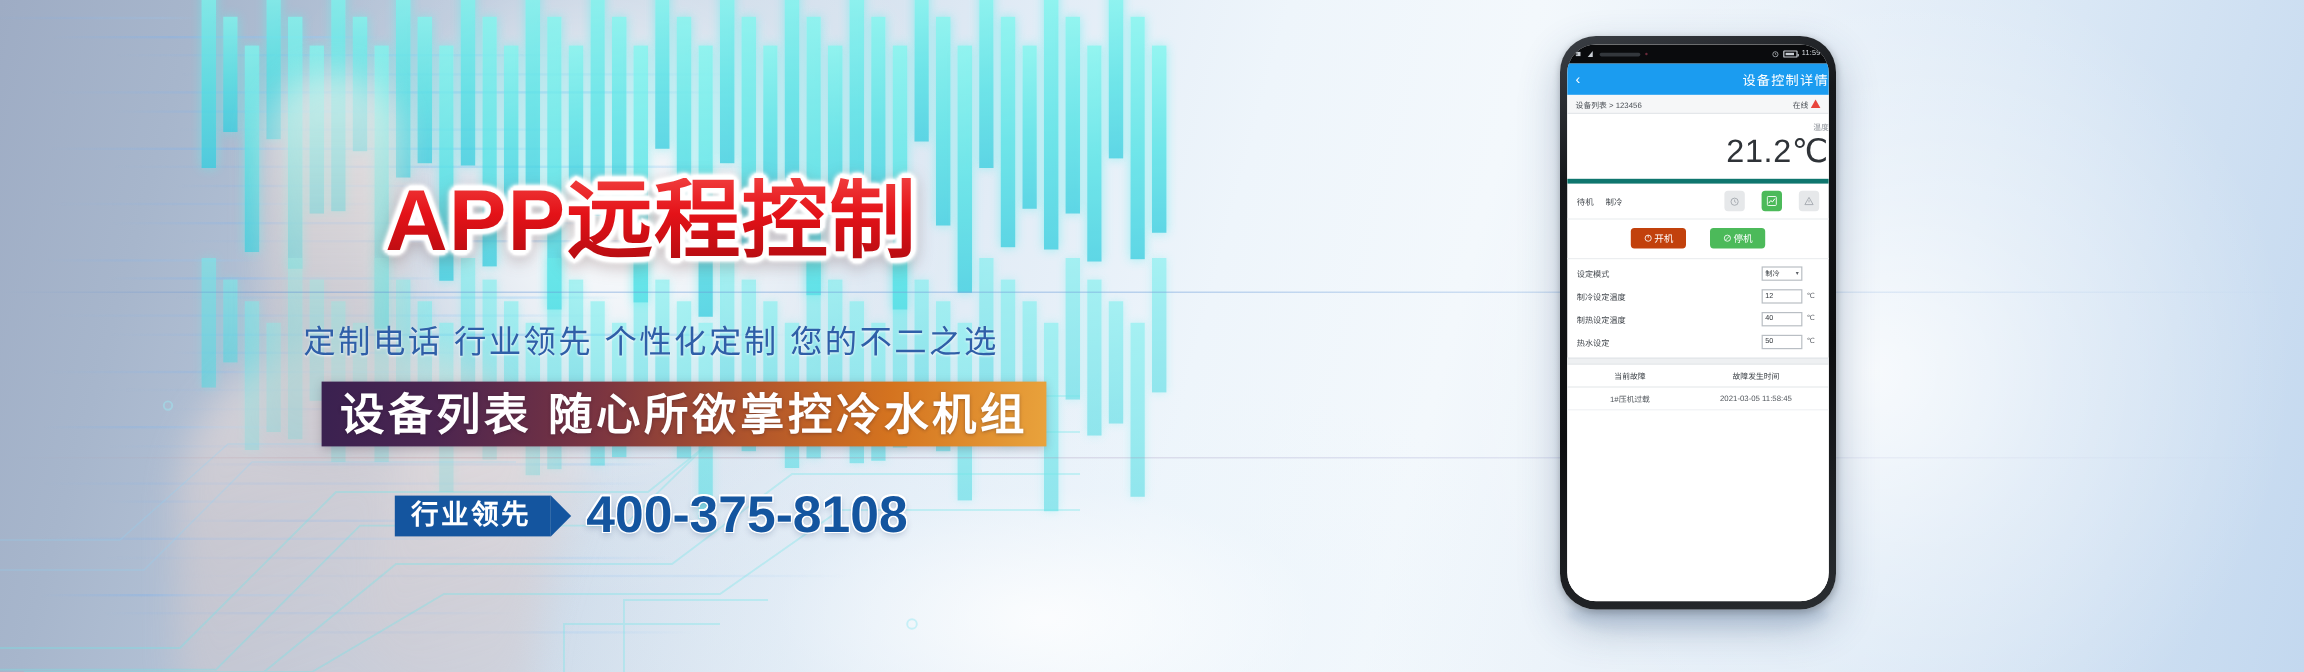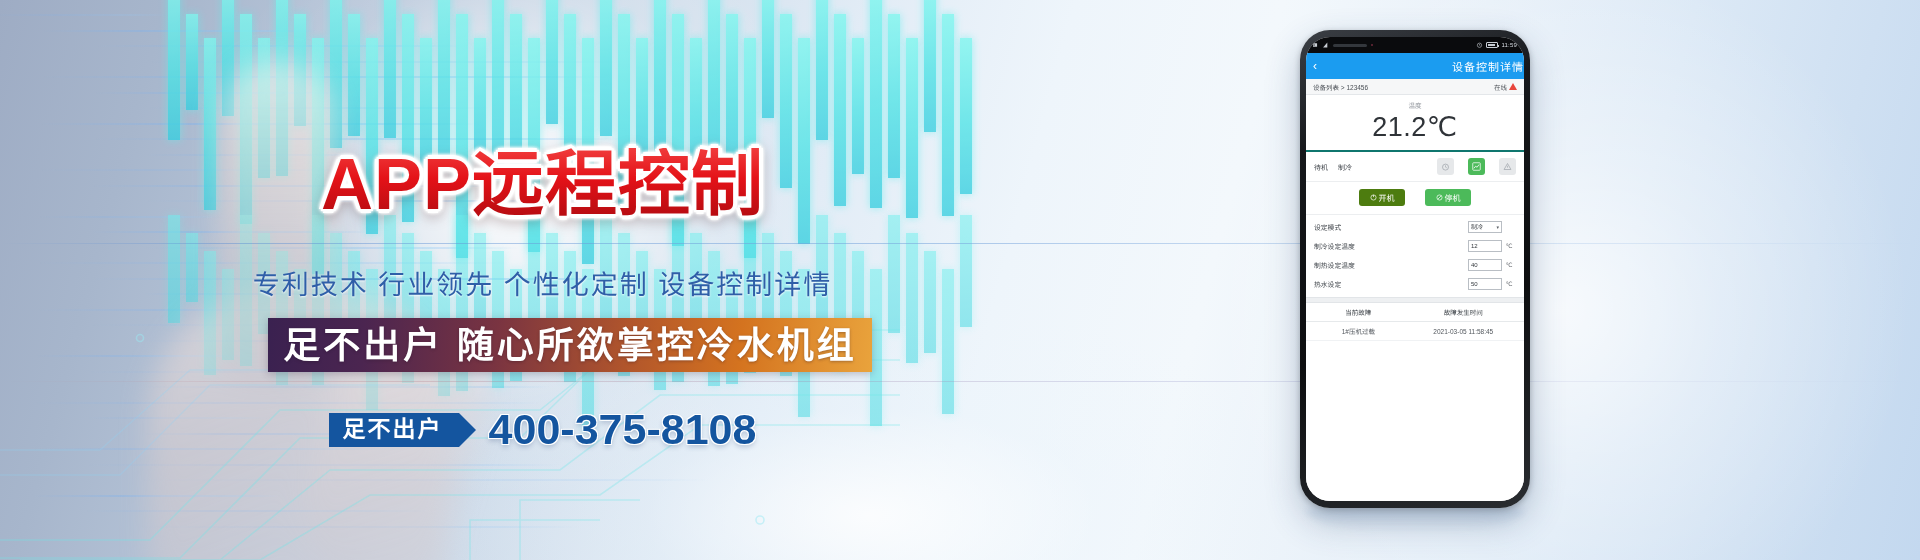--- a/index.html
+++ b/index.html
@@ -266,22 +266,22 @@
   #breadcrumb .bc-spacer { flex: 1; }
   #breadcrumb .bc-status { display: flex; align-items: center; gap: 2px; }
   .warn-tri {
     width: 0; height: 0; position: relative;
     border-left: 4px solid transparent; border-right: 4px solid transparent;
     border-bottom: 7px solid #e8453c;
   }
 
   
   #tempblock {
-    background: #fff; text-align: center; padding: 5px 0 7px;
-    border-bottom: 2px solid #0f766e; flex: 0 0 auto;
+    background: #fff; text-align: right; padding: 5px 0 7px;
+    border-bottom: 4px solid #0f766e; flex: 0 0 auto;
   }
   #temp-label { font-size: 6.5px; color: #8b9097; margin-bottom: 1px; }
   #temp-value { font-size: 27px; color: #2f3338; font-weight: 400; letter-spacing: .5px; }
 
   
   #moderow {
     display: flex; align-items: center; padding: 6px 8px;
     border-bottom: 1px solid #eceef0; flex: 0 0 auto; gap: 10px;
   }
   #moderow .m-txt { font-size: 7px; color: #42474d; }
@@ -297,21 +297,21 @@
   
   #powerrow {
     display: flex; justify-content: center; gap: 20px;
     padding: 7px 0 8px; border-bottom: 1px solid #eceef0; flex: 0 0 auto;
   }
   .pw-btn {
     min-width: 46px; padding: 3px 8px; border-radius: 3px;
     color: #fff; font-size: 8px; text-align: center;
     display: flex; align-items: center; justify-content: center; gap: 2px;
   }
-  .pw-btn.blue  { background: #4d7c0f; }
+  .pw-btn.blue  { background: #c2410c; }
   .pw-btn.green { background: #4cba5a; }
 
   
   #settings { flex: 0 0 auto; padding: 2px 0 4px; }
   .set-row {
     display: flex; align-items: center; height: 19px; padding: 0 8px;
     font-size: 6.8px; color: #42474d;
   }
   .set-row .s-label { flex: 1; }
   .set-ctrl {
@@ -513,28 +513,28 @@
     </g>
   </svg>
 
   <div class="rule" id="rule-1"></div>
   <div class="rule" id="rule-2"></div>
 
   <div id="copy">
 
     <div id="headline">APP远程控制</div>
 
-    <div id="subhead">专利技术 行业领先 个性化定制 设备控制详情</div>
+    <div id="subhead">定制电话 行业领先 个性化定制 您的不二之选</div>
 
     <div id="bannerbar">
-      <span id="bannerbar-text">足不出户 随心所欲掌控冷水机组</span>
+      <span id="bannerbar-text">设备列表 随心所欲掌控冷水机组</span>
     </div>
 
     <div id="phoneline">
-      <span id="phone-tag">足不出户</span>
+      <span id="phone-tag">行业领先</span>
       <span id="phone-number">400-375-8108</span>
     </div>
 
   </div>
 
   <div id="phone-reflection"></div>
 
   <div id="phone">
     <div id="phone-screen">
 

